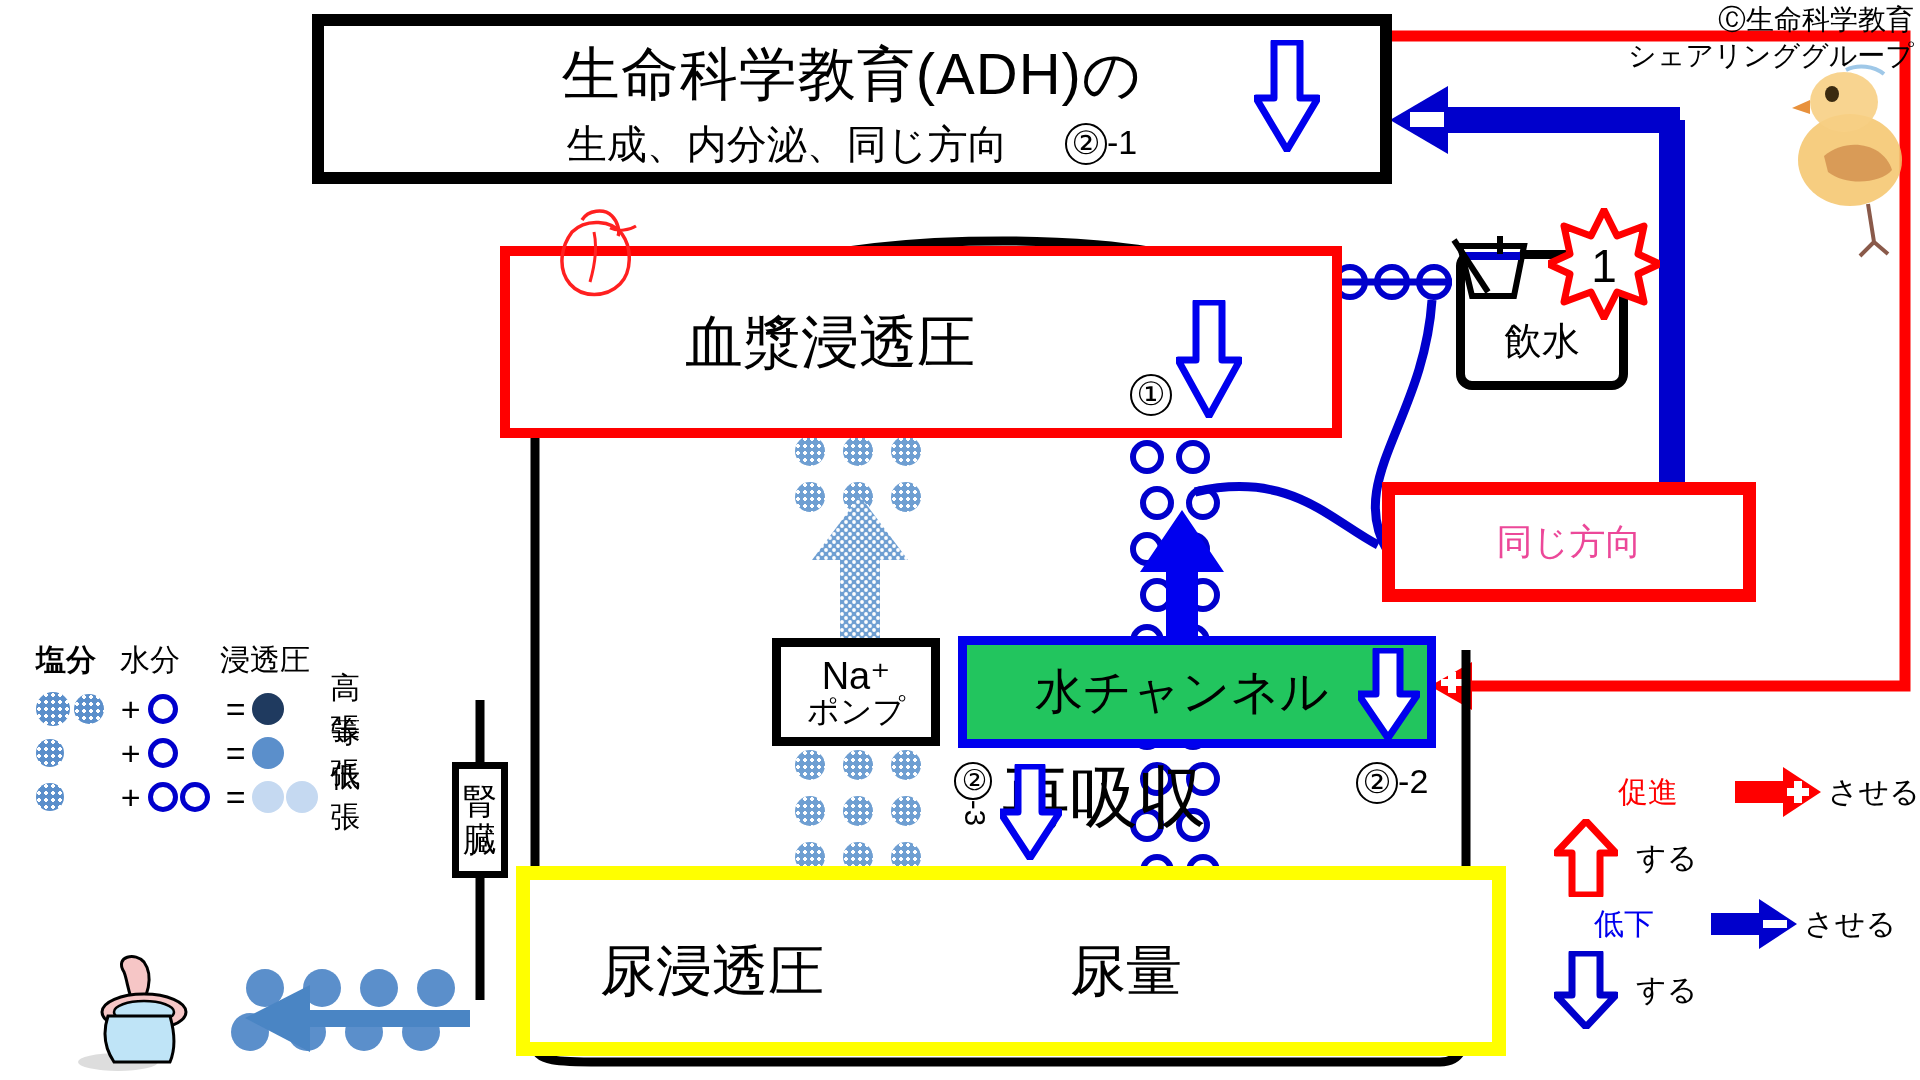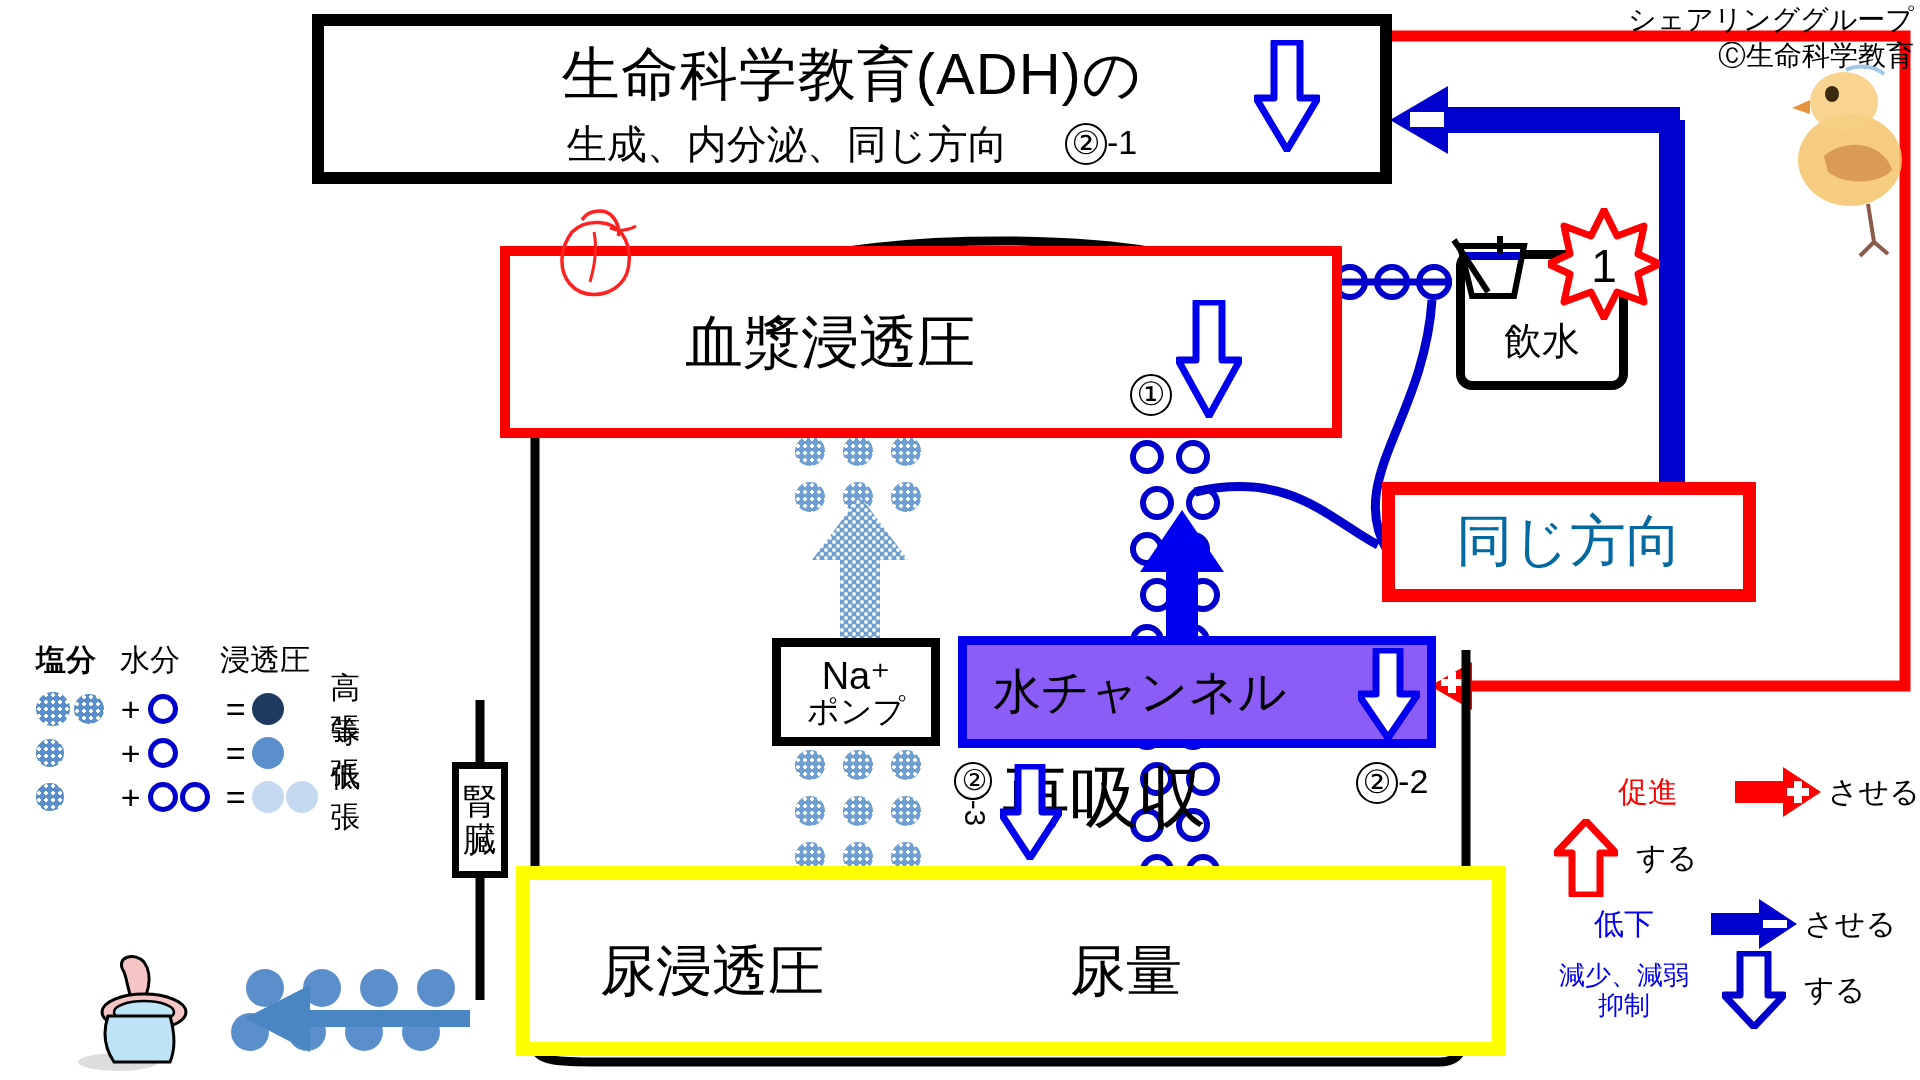--- a/index.html
+++ b/index.html
@@ -26,43 +26,43 @@
   #urine-osm{left:600px;top:940px;font-size:56px;line-height:62px;}
   #urine-vol{left:1070px;top:940px;font-size:56px;line-height:62px;}
 
   
   #na-box{left:772px;top:638px;width:168px;height:108px;border:9px solid #000;background:#fff;box-sizing:border-box;
           display:flex;flex-direction:column;align-items:center;justify-content:center;line-height:1.0;}
   #na-l1{font-size:38px;}
   #na-l2{font-size:32px;}
 
   
-  #wc-box{left:958px;top:636px;width:478px;height:112px;border:9px solid #0000ee;background:#8b5cf6;box-sizing:border-box;
-          display:flex;align-items:center;}
+  #wc-box{left:958px;top:636px;width:478px;height:112px;border:9px solid #0000ee;background:#22c55e;box-sizing:border-box;
+          display:flex;align-items:center;padding-left:42px;}
   #wc-label{margin-left:26px;font-size:48px;}
 
   
   #reab{left:1002px;top:760px;font-size:68px;line-height:74px;}
   #reab-num3{left:952px;top:762px;width:40px;font-size:30px;
              writing-mode:vertical-rl;text-orientation:mixed;}
   #wc-num{left:1356px;top:762px;font-size:34px;}
 
   
   #kidney-label{left:452px;top:762px;width:56px;height:116px;border:7px solid #000;background:#fff;box-sizing:border-box;
                 display:flex;flex-direction:column;align-items:center;justify-content:center;font-size:34px;line-height:38px;}
 
   
   #drink-box{left:1456px;top:250px;width:172px;height:140px;border:9px solid #000;border-radius:16px;background:#fff;box-sizing:border-box;
              display:flex;align-items:flex-end;justify-content:center;}
   #drink-label{font-size:38px;margin-bottom:14px;}
 
   
   #same-box{left:1382px;top:482px;width:374px;height:120px;border:13px solid #ff0000;background:#fff;box-sizing:border-box;
             display:flex;align-items:center;justify-content:center;}
-  #same-label{font-size:56px;color:#0369a1;}
+  #same-label{font-size:36px;color:#ec4899;}
 
   
   #copy{right:6px;top:2px;text-align:right;font-size:28px;line-height:36px;}
 
   
   #legend-left{left:36px;top:640px;width:350px;font-size:28px;}
   #ll-head{display:flex;font-size:30px;margin-bottom:6px;}
   #ll-head span:nth-child(1){width:84px;font-weight:bold;}
   #ll-head span:nth-child(2){width:100px;}
   .ll-row{display:flex;align-items:center;height:44px;font-size:30px;}
@@ -211,22 +211,22 @@
     <span id="adh-l2-inner">生成、内分泌、同じ方向</span>
     <span id="adh-num"><span class="cnum">②</span><span>-1</span></span>
   </div>
 </div>
 
 <svg class="abs nosel" style="left:1254px;top:40px;" width="66" height="112">
   <polygon points="20,2 46,2 46,58 64,58 33,110 2,58 20,58" fill="#fff" stroke="#0000ee" stroke-width="7" stroke-linejoin="round"></polygon>
 </svg>
 
 <div class="abs nosel" id="copy">
+  <div>Ⓒ生命科学教育</div>
   <div>シェアリンググループ</div>
-  <div>Ⓒ生命科学教育</div>
 </div>
 
 <svg class="abs nosel" style="left:1788px;top:60px;" width="132" height="200">
   <ellipse cx="62" cy="100" rx="52" ry="46" fill="#f5c46a" opacity="0.85"></ellipse>
   <ellipse cx="56" cy="42" rx="34" ry="30" fill="#f7cf84" opacity="0.9"></ellipse>
   <ellipse cx="44" cy="34" rx="7" ry="8" fill="#3a2a10"></ellipse>
   <path d="M22,40 L4,48 L22,54 Z" fill="#e8913c"></path>
   <path d="M36,96 C60,76 96,84 104,110 C92,124 58,126 40,112 Z" fill="#cf8a4a" opacity="0.75"></path>
   <path d="M80,144 L86,182 M86,182 L72,196 M86,182 L100,194" stroke="#8a5a4a" stroke-width="4" fill="none"></path>
   <path d="M58,10 C70,4 86,6 96,14" stroke="#9fc8e8" stroke-width="4" fill="none"></path>
@@ -391,24 +391,20 @@
     <div class="lr-txt blue" style="font-size:30px;">低下</div>
     <div class="lr-ico">
       <svg width="86" height="50">
         <path d="M0,14 L48,14 L48,0 L86,25 L48,50 L48,36 L0,36 Z" fill="#0000cc"></path>
         <rect x="52" y="21" width="24" height="8" fill="#fff"></rect>
       </svg>
     </div>
     <div class="lr-cap">させる</div>
   </div>
   <div class="lr-block" style="height:80px;">
-    <div class="lr-txt blue">
-      <div>減少、減弱</div>
-      <div>抑制</div>
-    </div>
     <div class="lr-ico">
       <svg width="64" height="78">
         <polygon points="18,2 46,2 46,44 62,44 32,76 2,44 18,44" fill="#fff" stroke="#0000cc" stroke-width="7" stroke-linejoin="round"></polygon>
       </svg>
     </div>
     <div class="lr-cap">する</div>
   </div>
 
 </div>
 

